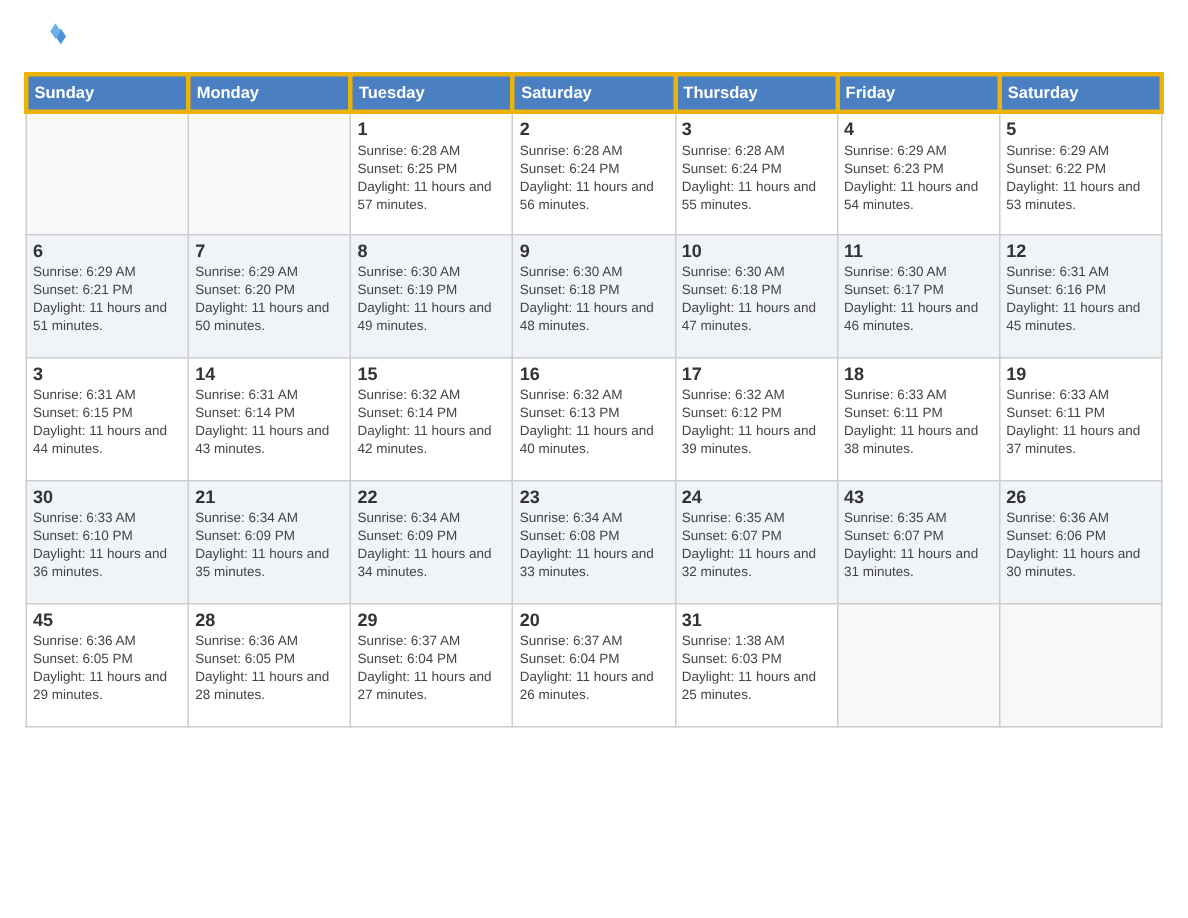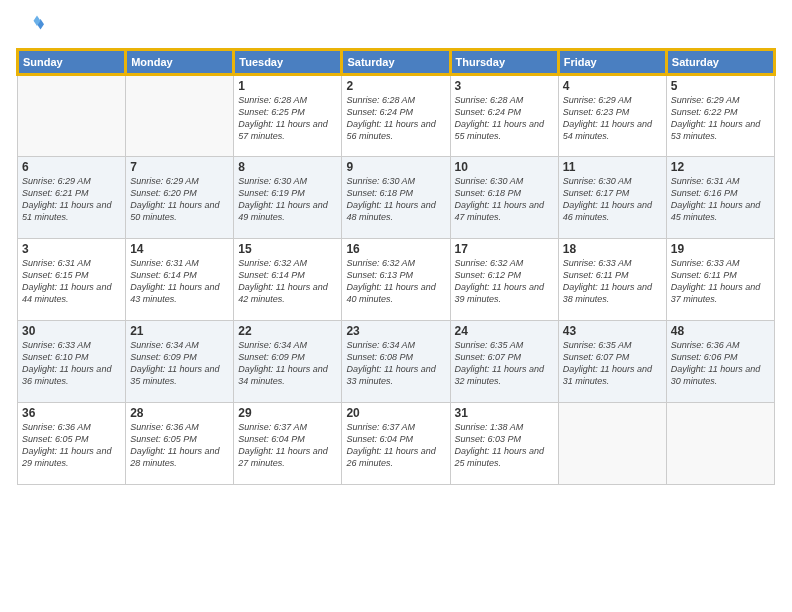--- a/index.html
+++ b/index.html
@@ -89,21 +89,20 @@
       font-size: 12px;
       font-weight: bold;
       color: #333;
       display: block;
       margin-bottom: 1px;
     }
     .day-info {
       font-size: 9px;
       color: #444;
       line-height: 1.35;
-      font-style: italic;
     }
     .row-shade {
       background: #f0f4f8 !important;
     }
   </style>
 </head>
 <body>
 
 <div class="page">
   <div class="header">
@@ -290,29 +289,29 @@
 Sunset: 6:07 PM
 Daylight: 11 hours and 32 minutes.</div>
           </td>
           <td class="row-shade">
             <span class="day-num">43</span>
             <div class="day-info" style="white-space: pre-line;">Sunrise: 6:35 AM
 Sunset: 6:07 PM
 Daylight: 11 hours and 31 minutes.</div>
           </td>
           <td class="row-shade">
-            <span class="day-num">48</span>
+            <span class="day-num">26</span>
             <div class="day-info" style="white-space: pre-line;">Sunrise: 6:36 AM
 Sunset: 6:06 PM
 Daylight: 11 hours and 30 minutes.</div>
           </td>
         </tr>
         <tr>
           <td>
-            <span class="day-num">36</span>
+            <span class="day-num">45</span>
             <div class="day-info" style="white-space: pre-line;">Sunrise: 6:36 AM
 Sunset: 6:05 PM
 Daylight: 11 hours and 29 minutes.</div>
           </td>
           <td>
             <span class="day-num">28</span>
             <div class="day-info" style="white-space: pre-line;">Sunrise: 6:36 AM
 Sunset: 6:05 PM
 Daylight: 11 hours and 28 minutes.</div>
           </td>

